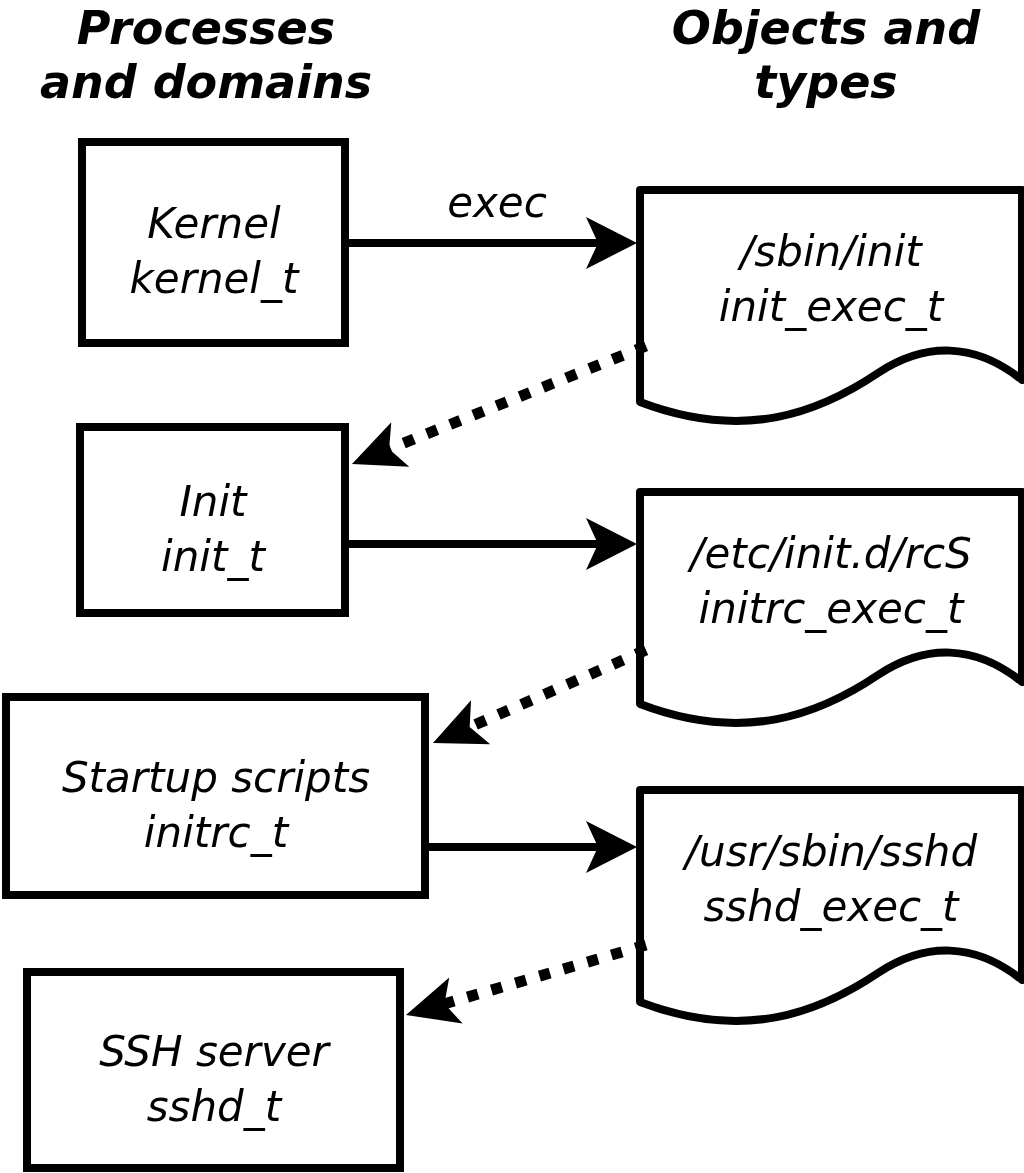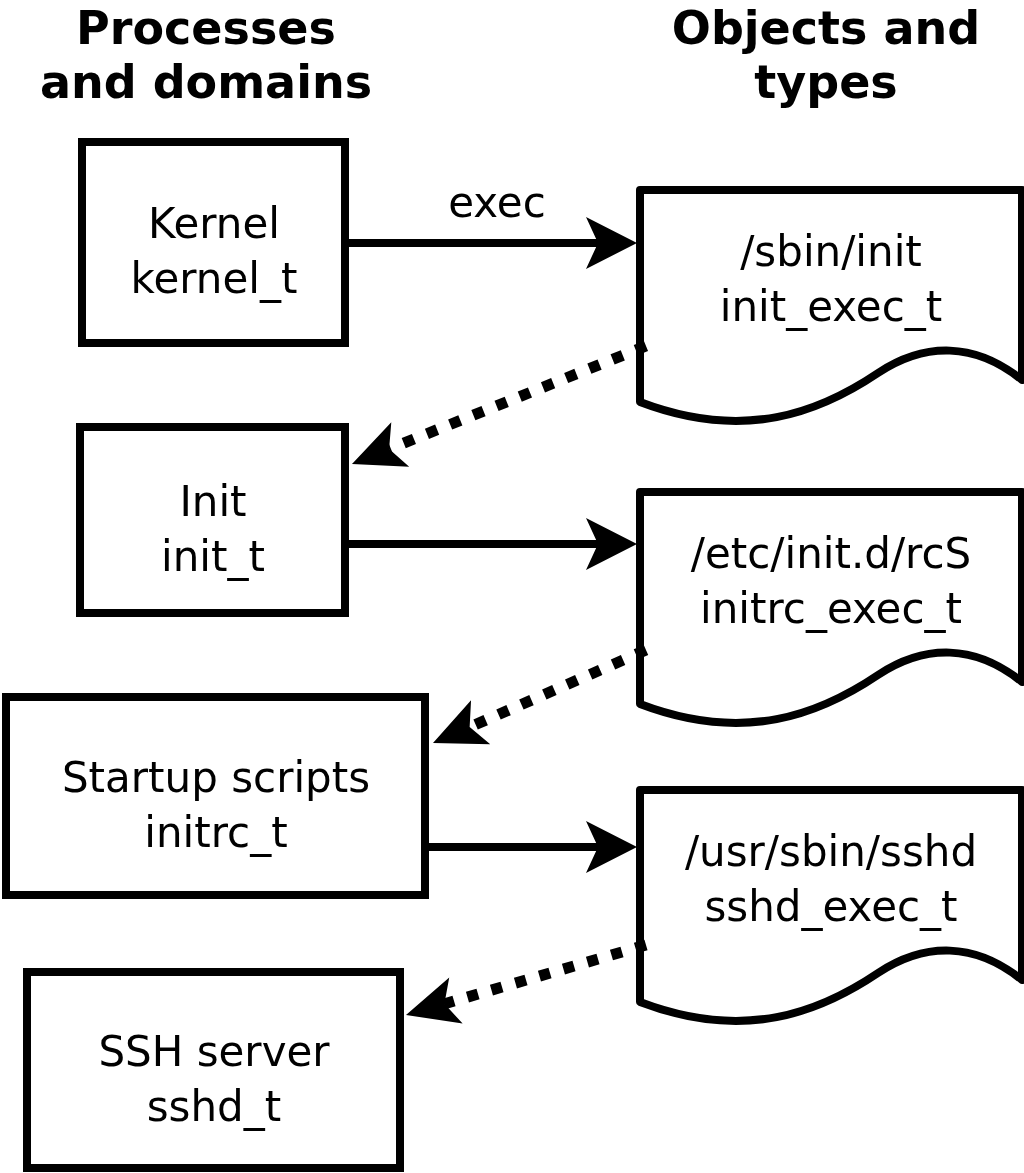--- a/index.html
+++ b/index.html
@@ -1,16 +1,16 @@
 <!DOCTYPE html>
 <html><head>
 <meta charset="utf-8">
 <style>
   html, body { margin: 0; padding: 0; background: #ffffff; }
-  .stage { width: 1024px; height: 1173px; position: relative; background: #ffffff; }
+  .stage { width: 1024px; height: 1173px; position: relative; background: #ffffff; font-style: italic; }
   svg { display: block; }
   .hdr  { font-family: "DejaVu Sans", sans-serif; font-weight: bold; font-size: 46px; fill: #000; text-anchor: middle; }
   .lbl  { font-family: "DejaVu Sans", sans-serif; font-size: 42px; fill: #000; text-anchor: middle; }
   .node { fill: #ffffff; stroke: #000000; stroke-width: 8px; }
   .docshape { fill: #ffffff; stroke: #000000; stroke-width: 8px; stroke-linejoin: round; }
   .solidline { stroke: #000000; stroke-width: 8px; }
   .dotline { stroke: #000000; stroke-width: 11px; stroke-dasharray: 11 14; stroke-linecap: butt; fill: none; }
   .head { fill: #000000; stroke: none; }
 </style>
 </head>

